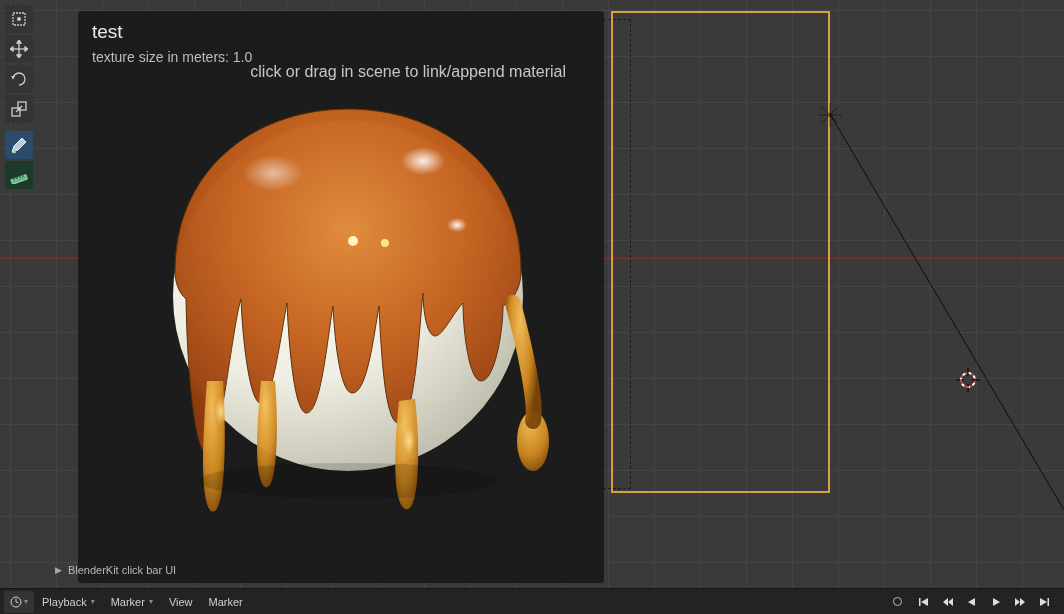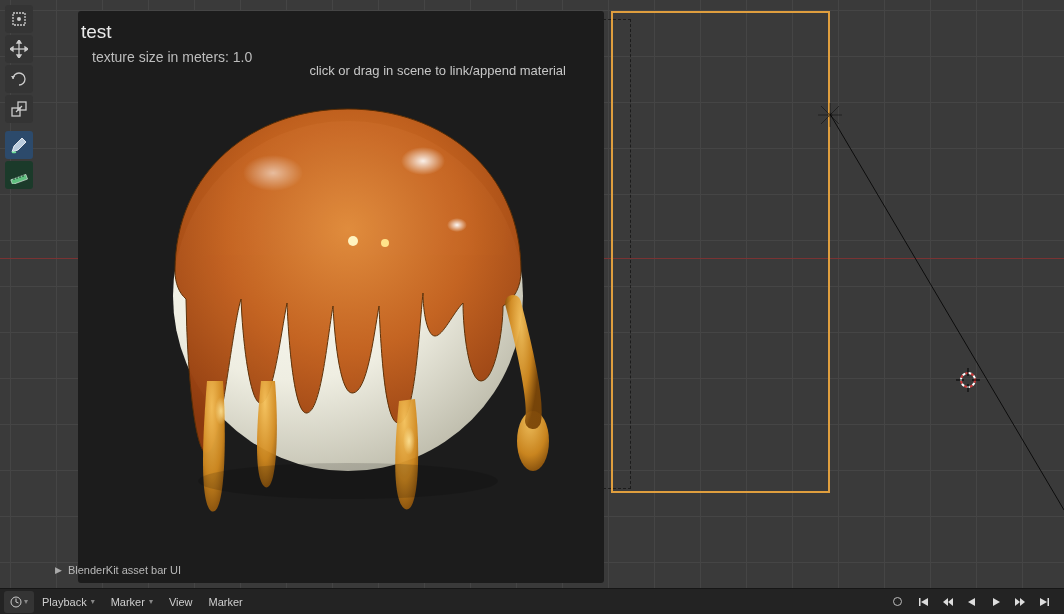--- a/index.html
+++ b/index.html
@@ -53,23 +53,23 @@
   .tool-btn.dark { background: #343434; }
   .tool-btn.sel { background: #2c4a6b; color: #fff; }
   .tool-btn.sel2 { background: #1b3a2a; color: #fff; }
   .tool-gap { height: 4px; }
 
   
   .preview-panel {
     position: absolute; top: 11px; left: 78px; width: 526px; height: 572px;
     background: #1c1c1c; border-radius: 3px; overflow: hidden;
   }
-  .preview-title { position: absolute; top: 10px; left: 3px; color: #eaeaea; font-size: 19px; font-weight: 400; }
+  .preview-title { position: absolute; top: 10px; left: 14px; color: #eaeaea; font-size: 19px; font-weight: 400; }
   .preview-sub   { position: absolute; top: 38px; left: 14px; color: #bdbdbd; font-size: 14px; }
-  .preview-hint  { position: absolute; top: 52px; right: 38px; color: #c7c7c7; font-size: 13px; }
+  .preview-hint  { position: absolute; top: 52px; right: 38px; color: #c7c7c7; font-size: 16px; }
   .material-render {
     position: absolute; top: 70px; left: 45px; width: 440px; height: 460px;
   }
 
   
   .asset-bar {
     position: absolute; left: 55px; bottom: 9px; height: 18px;
     display: flex; align-items: center; gap: 6px;
     color: #b8b8b8; font-size: 11px;
   }
@@ -262,21 +262,21 @@
         <ellipse cx="98" cy="330" rx="6" ry="14" fill="url(#hlwarm)" opacity="0.8"></ellipse>
         <ellipse cx="286" cy="360" rx="6" ry="14" fill="url(#hlwarm)" opacity="0.8"></ellipse>
       </g>
 
       <ellipse cx="225" cy="400" rx="150" ry="18" fill="#000" opacity="0.15"></ellipse>
     </svg>
   </div>
 
   <div class="asset-bar">
     <span class="tri">▶</span>
-    <span>BlenderKit asset bar UI</span>
+    <span>BlenderKit click bar UI</span>
   </div>
 </div>
 
 <div class="bottom-bar">
   <div class="editor-type">
     <svg width="12" height="12" viewBox="0 0 12 12">
         <circle cx="6" cy="6" r="5" fill="none" stroke="#ccc"></circle>
         <line x1="6" y1="6" x2="6" y2="2.5" stroke="#ccc"></line>
         <line x1="6" y1="6" x2="8.5" y2="7" stroke="#ccc"></line>
       </svg>

